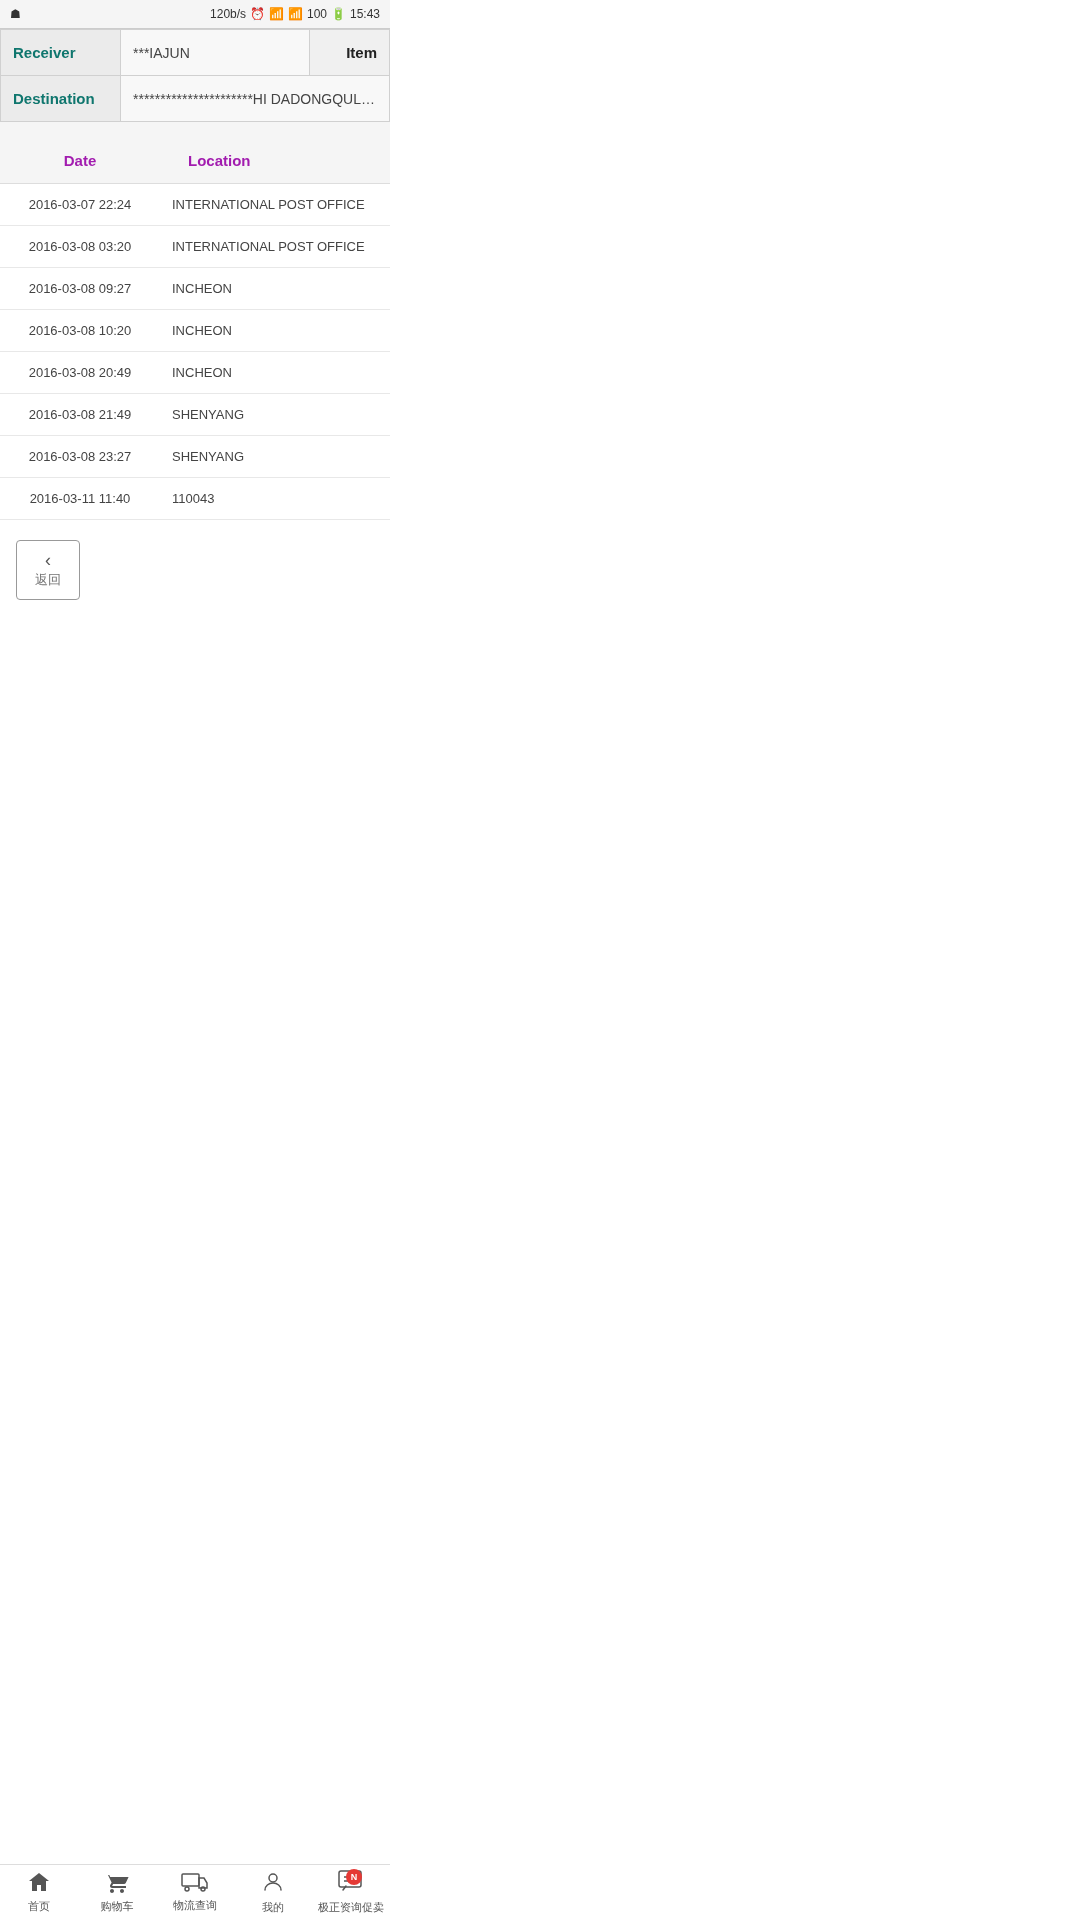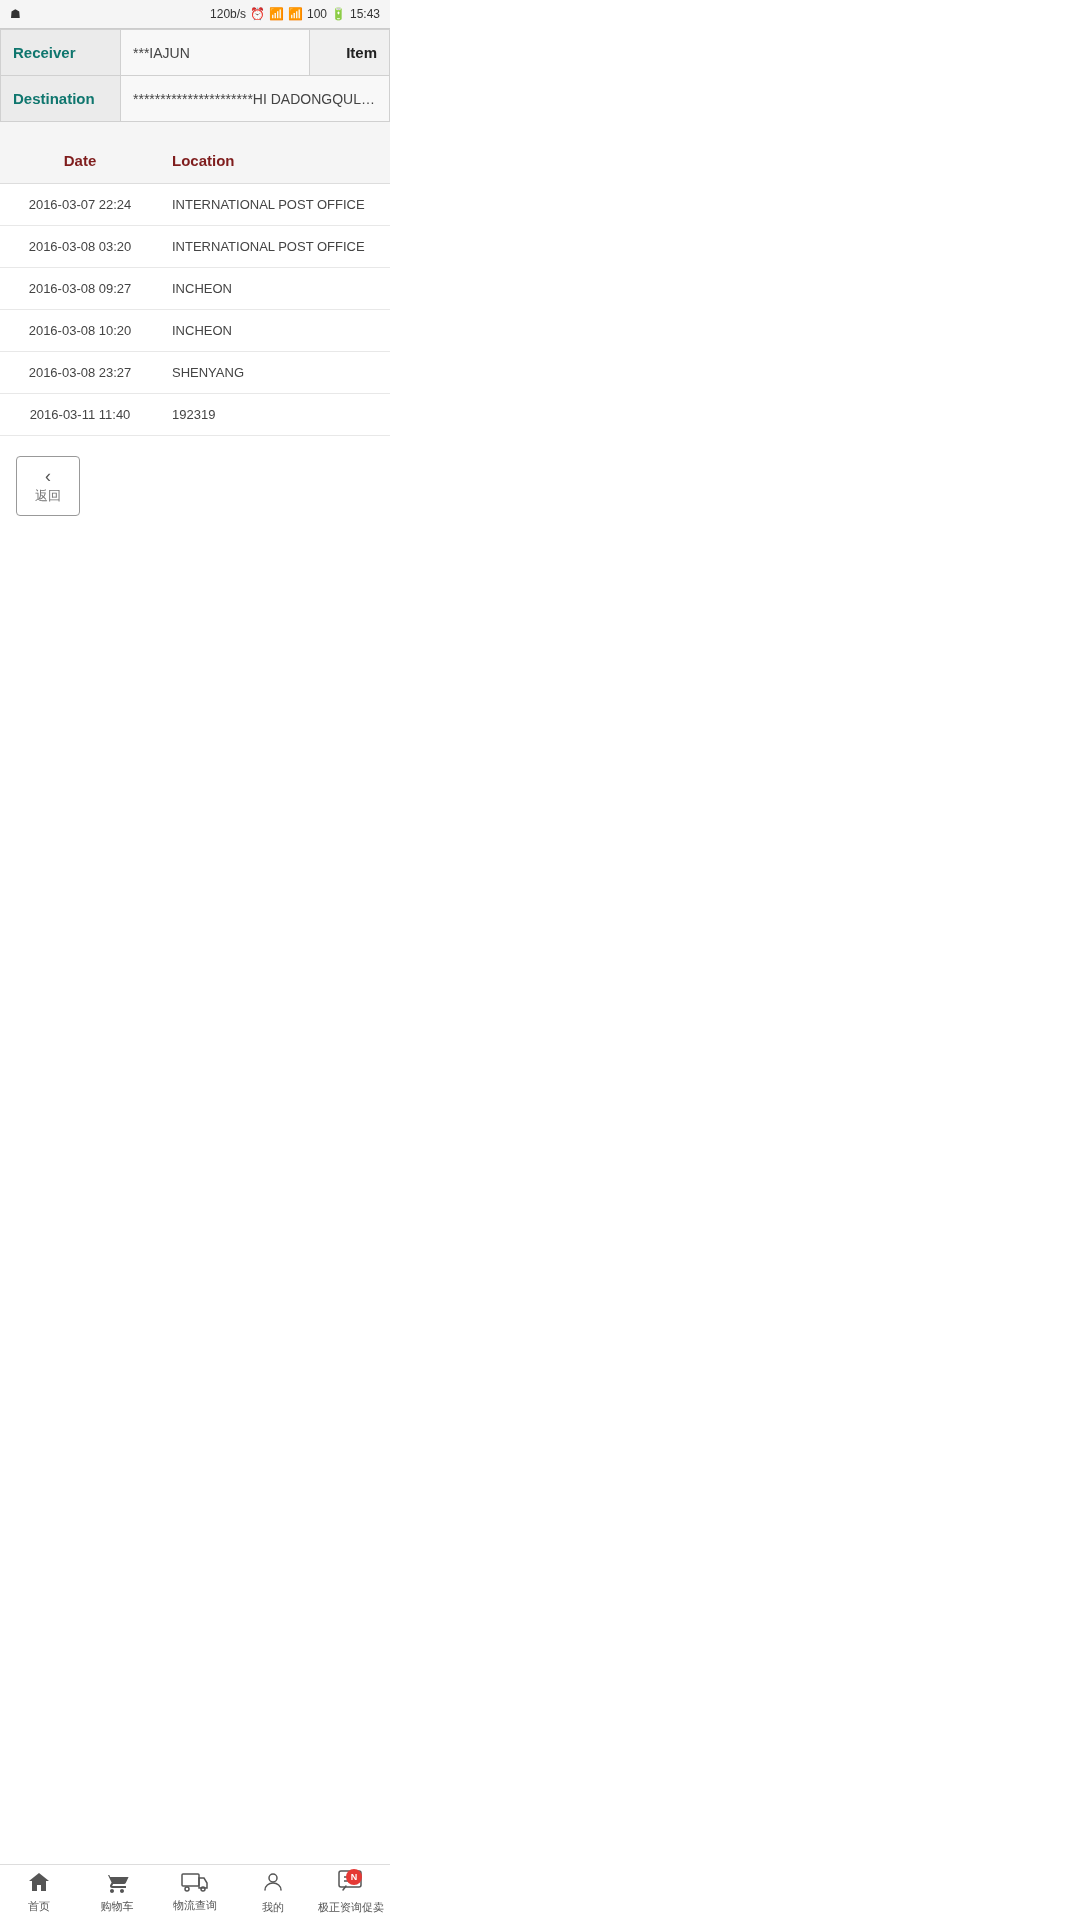--- a/index.html
+++ b/index.html
@@ -83,22 +83,22 @@
     
     .tracking-table {
       width: 100%;
       border-collapse: collapse;
       background: #fff;
     }
     .tracking-table th {
       background: #f5f5f5;
       font-weight: bold;
       font-size: 15px;
-      color: #7f1d1d;
-      padding: 14px 12px;
+      color: #a21caf;
+      padding: 14px 28px;
       border-bottom: 1px solid #ddd;
       text-align: center;
     }
     .tracking-table td {
       padding: 13px 12px;
       border-bottom: 1px solid #e8e8e8;
       font-size: 13px;
       color: #444;
     }
     .tracking-table .col-date {
@@ -242,26 +242,34 @@
     </tr>
         <tr>
       <td class="col-date">2016-03-08 09:27</td>
       <td class="col-location">INCHEON</td>
     </tr>
         <tr>
       <td class="col-date">2016-03-08 10:20</td>
       <td class="col-location">INCHEON</td>
     </tr>
         <tr>
+      <td class="col-date">2016-03-08 20:49</td>
+      <td class="col-location">INCHEON</td>
+    </tr>
+        <tr>
+      <td class="col-date">2016-03-08 21:49</td>
+      <td class="col-location">SHENYANG</td>
+    </tr>
+        <tr>
       <td class="col-date">2016-03-08 23:27</td>
       <td class="col-location">SHENYANG</td>
     </tr>
         <tr>
       <td class="col-date">2016-03-11 11:40</td>
-      <td class="col-location">192319</td>
+      <td class="col-location">110043</td>
     </tr>
       </tbody>
   </table>
 
   <div class="back-area">
     <button class="back-button">
       <span class="back-chevron">‹</span>
       <span class="back-label">返回</span>
     </button>
   </div>

